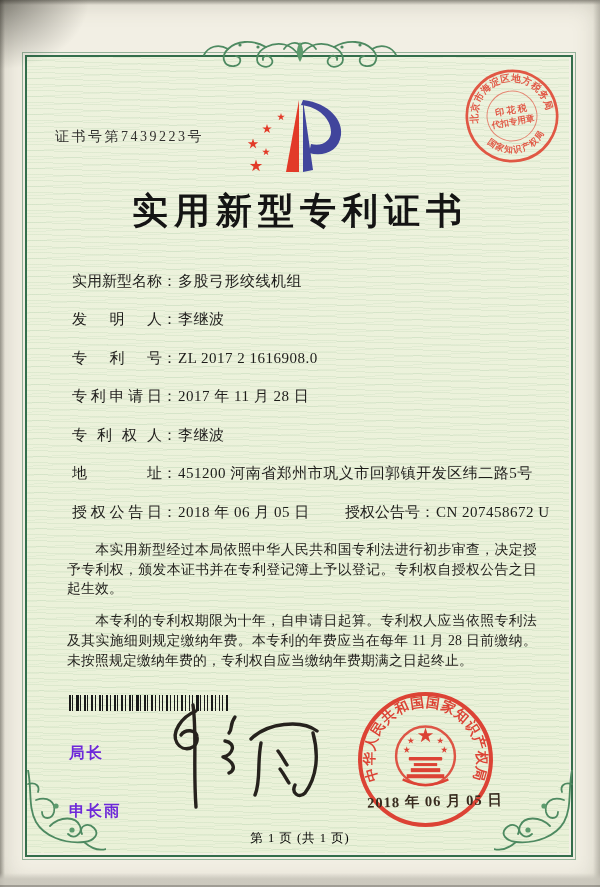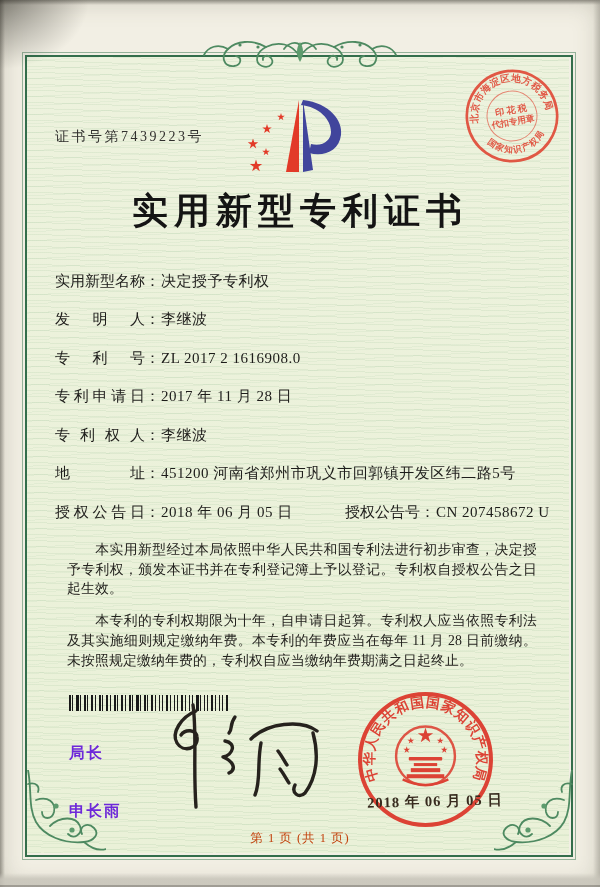--- a/index.html
+++ b/index.html
@@ -28,21 +28,21 @@
   svg .grn{stroke:#4e8a61;stroke-width:1.8;fill:none;stroke-linecap:round;}
 
   .cert-no{position:absolute;left:55px;top:96px;z-index:8;font-size:14px;letter-spacing:2.5px;color:#31302e;margin-top:32px;}
   .logo{position:absolute;left:246px;top:86px;width:106px;height:106px;z-index:7;}
   .tax-stamp{position:absolute;left:464px;top:68px;width:96px;height:96px;z-index:9;transform:rotate(-10deg);opacity:.88;}
   .title{position:absolute;left:0;right:0;top:187px;z-index:8;text-align:center;
     font-size:36px;font-weight:700;letter-spacing:6px;color:#141414;}
 
   .fields{position:absolute;left:55px;top:272px;width:500px;z-index:8;font-size:15px;color:#1d1c1a;}
   .frow{position:absolute;left:0;white-space:nowrap;}
-  .flabel{display:inline-block;width:90px;text-align:justify;text-align-last:justify;text-justify:inter-character;vertical-align:top;}
+  .flabel{display:inline-block;width:90px;text-align:justify;text-align-last:justify;text-justify:inter-character;vertical-align:top;margin-left:17px;}
   .fcolon{display:inline-block;width:16px;}
   .fvalue{letter-spacing:.5px;}
   .grant-no{position:absolute;left:290px;top:0;white-space:nowrap;}
 
   .paras{position:absolute;left:55px;top:528px;width:494px;z-index:8;}
   .paras p{margin:12px;font-size:13.8px;line-height:19.7px;text-align:justify;text-indent:2.05em;color:#24231f;letter-spacing:.2px;}
 
   .barcode{position:absolute;left:69px;top:695px;width:159px;height:16px;z-index:8;
     background:repeating-linear-gradient(90deg,
       #191919 0 1.5px,transparent 1.5px 3px,
@@ -55,21 +55,21 @@
   .bureau.title2{top:743px;}
   .bureau.name{top:801px;}
 
   .sig{position:absolute;left:163px;top:699px;width:165px;height:114px;z-index:9;}
   .sig path{stroke:#26221d;stroke-width:3.4;fill:none;stroke-linecap:round;stroke-linejoin:round;}
 
   .seal{position:absolute;left:356px;top:690px;width:139px;height:139px;z-index:9;opacity:.93;}
   .seal-date{position:absolute;left:362px;top:792px;width:146px;z-index:10;text-align:center;
     font-size:14.5px;font-weight:700;color:#372a1e;letter-spacing:1px;transform:rotate(-1.5deg);}
 
-  .footer{position:absolute;left:0;right:0;top:830px;z-index:8;text-align:center;font-size:12.5px;color:#c2410c;letter-spacing:1px;}
+  .footer{position:absolute;left:0;right:0;top:830px;z-index:8;text-align:center;font-size:12.5px;color:#000000;letter-spacing:1px;}
 </style>
 </head>
 <body>
 
 <svg width="0" height="0" style="position:absolute" aria-hidden="true">
   <defs>
     <path id="star" d="M0,-1 L0.2245,-0.309 L0.951,-0.309 L0.363,0.118 L0.588,0.809 L0,0.382 L-0.588,0.809 L-0.363,0.118 L-0.951,-0.309 L-0.2245,-0.309 Z"></path>
     <g id="tod">
       <path class="grn" d="M100,24 C92,10 78,8 66,14 C56,19 54,30 62,33 C70,36 76,29 70,24 C66,21 62,24 63,27"></path>
       <path class="grn" d="M66,14 C52,6 36,8 28,16 C20,24 24,34 34,33 C42,32 42,24 36,23"></path>
@@ -135,21 +135,21 @@
     <text x="50" y="59" text-anchor="middle" font-size="9" fill="#e04331" font-weight="bold">代扣专用章</text>
     <text font-size="9" fill="#e04331" font-weight="bold" letter-spacing="1">
       <textPath href="#taxArcBot" startOffset="50%" text-anchor="middle">国家知识产权局</textPath>
     </text>
   </svg>
 
   <div class="title">实用新型专利证书</div>
 
   <div class="fields">
     <div class="frow" style="top:0">
-      <span class="flabel">实用新型名称</span><span class="fcolon">：</span><span class="fvalue">决定授予专利权</span>
+      <span class="flabel">实用新型名称</span><span class="fcolon">：</span><span class="fvalue">多股弓形绞线机组</span>
     </div>
     <div class="frow" style="top:38px">
       <span class="flabel">发明人</span><span class="fcolon">：</span><span class="fvalue">李继波</span>
     </div>
     <div class="frow" style="top:77px">
       <span class="flabel">专利号</span><span class="fcolon">：</span><span class="fvalue">ZL 2017 2 1616908.0</span>
     </div>
     <div class="frow" style="top:115px">
       <span class="flabel">专利申请日</span><span class="fcolon">：</span><span class="fvalue">2017 年 11 月 28 日</span>
     </div>

